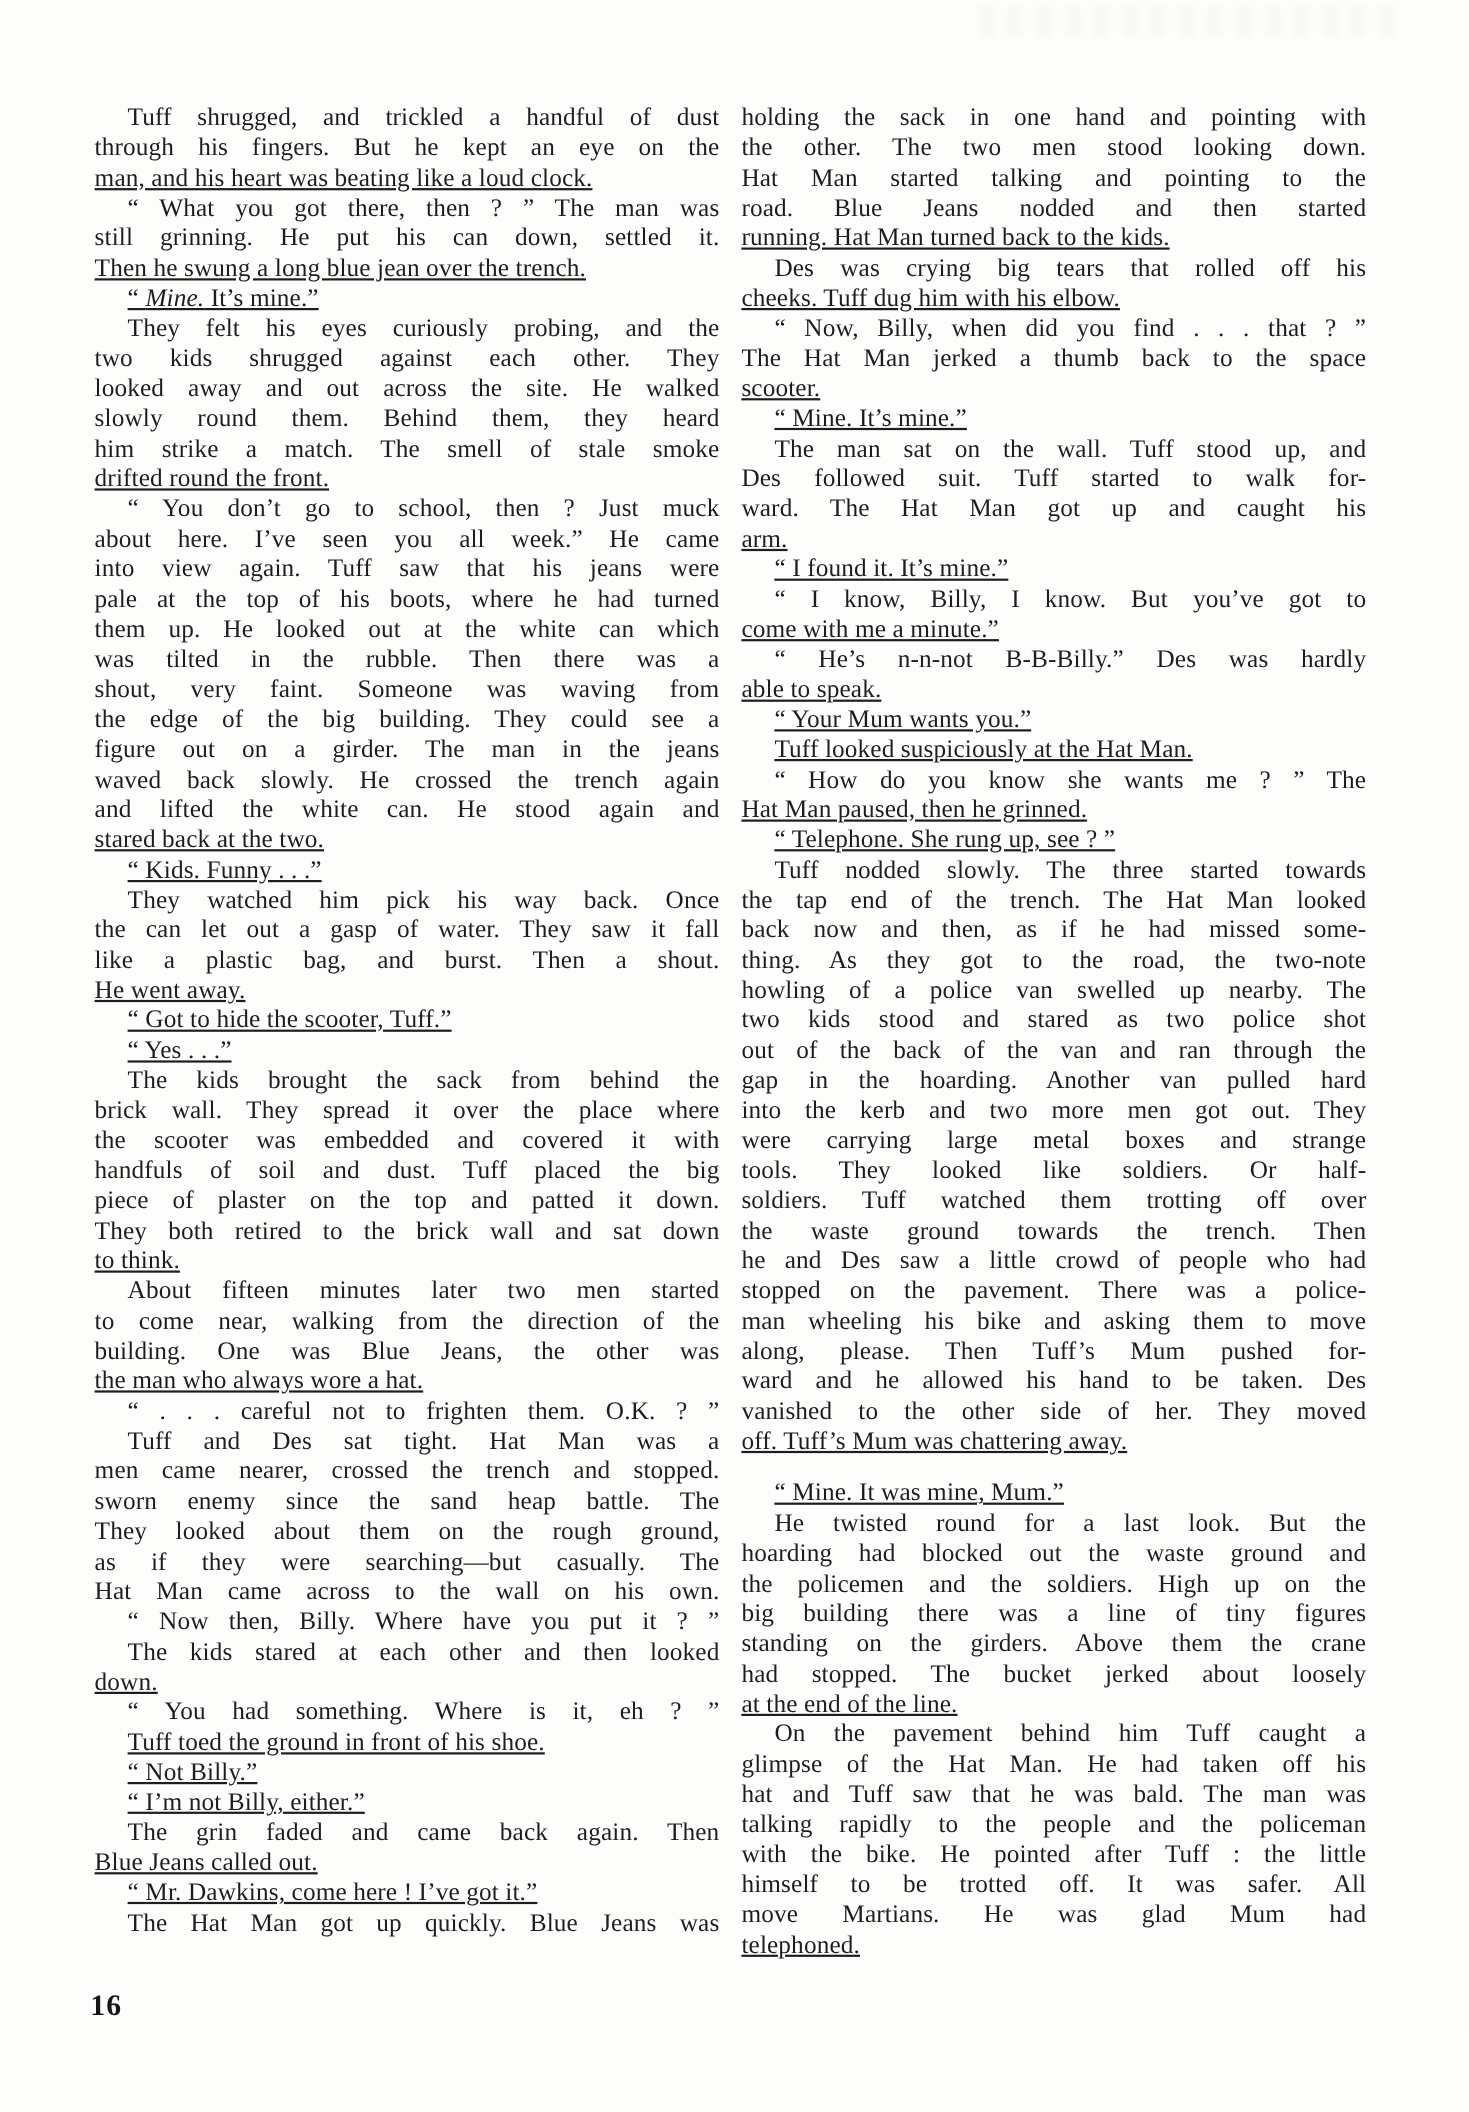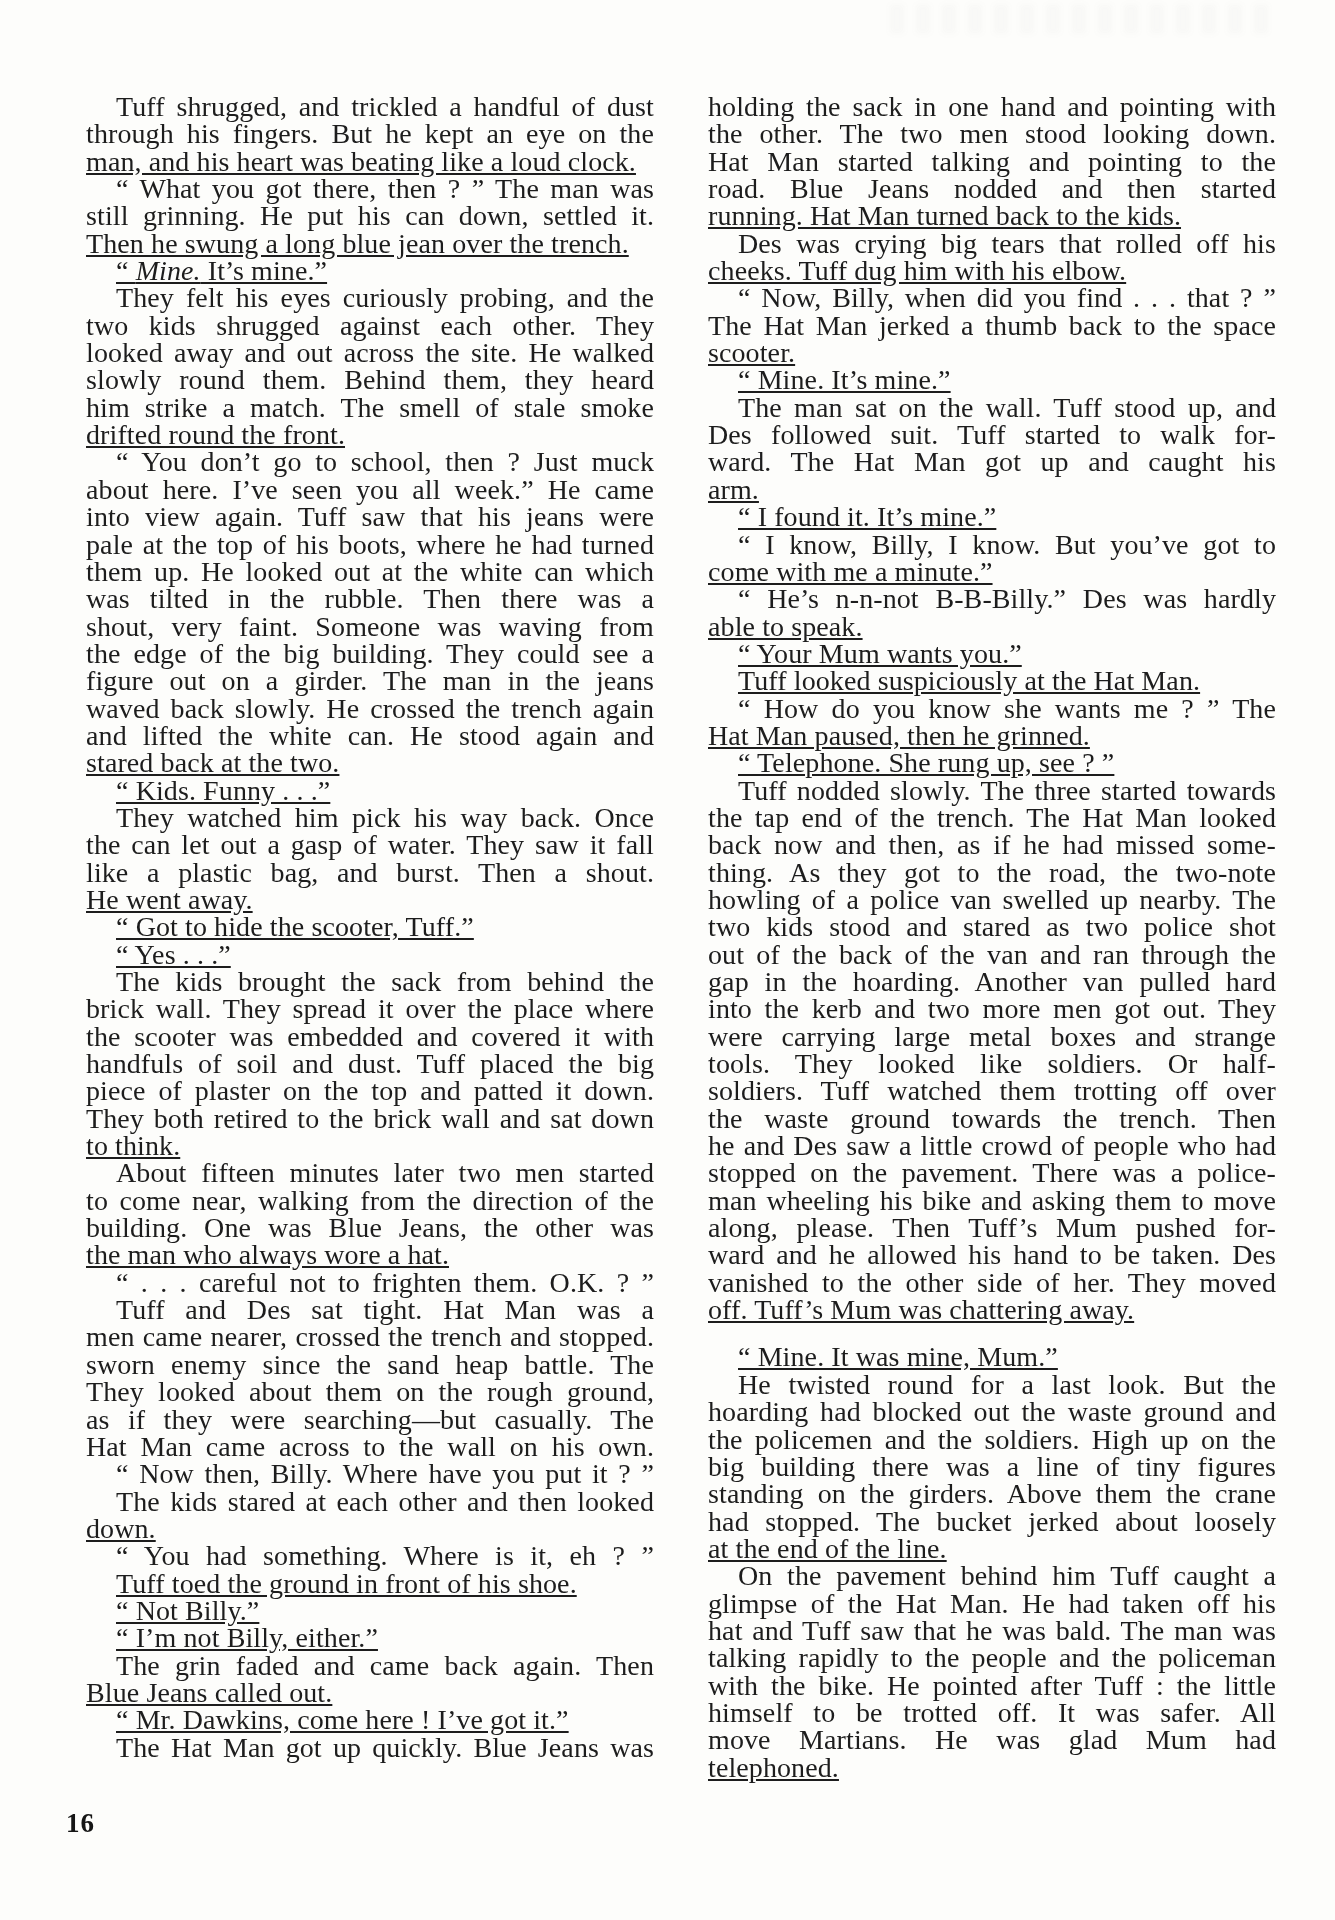--- a/index.html
+++ b/index.html
@@ -12,45 +12,45 @@
     position: relative;
     width: 1335px; height: 1920px;
     background: #fdfdfb;
     overflow: hidden;
     color: #1d1d1d;
   }
   .col {
     position: absolute;
     top: 93px;
     width: 568px;
-    font-size: 28px;
+    font-size: 23px;
     line-height: 27.35px;
     letter-spacing: 0.1px;
   }
   .col-left  { left: 86px;  }
-  .col-right { left: 708px; }
+  .col-right { left: 674px; }
   .line {
     height: 27.35px;
     text-align: justify;
     text-align-last: justify;
     -moz-text-align-last: justify;
     overflow: visible;
     white-space: normal;
   }
   .line.end {
     text-align-last: left;
     text-decoration: underline;
     -moz-text-align-last: left;
   }
   .line.ind { padding-left: 30px; }
   .line.gap { margin-top: 20px; }
   .line i { font-style: italic; }
   .page-number {
     position: absolute;
-    left: 66px; top: 1808px;
+    left: 82px; top: 1808px;
     font-size: 27px;
     font-weight: bold;
     letter-spacing: 1px;
     color: #161616;
   }
   .scan-smudge {
     position: absolute;
     left: 890px; top: 4px;
     width: 390px; height: 30px;
     background:

